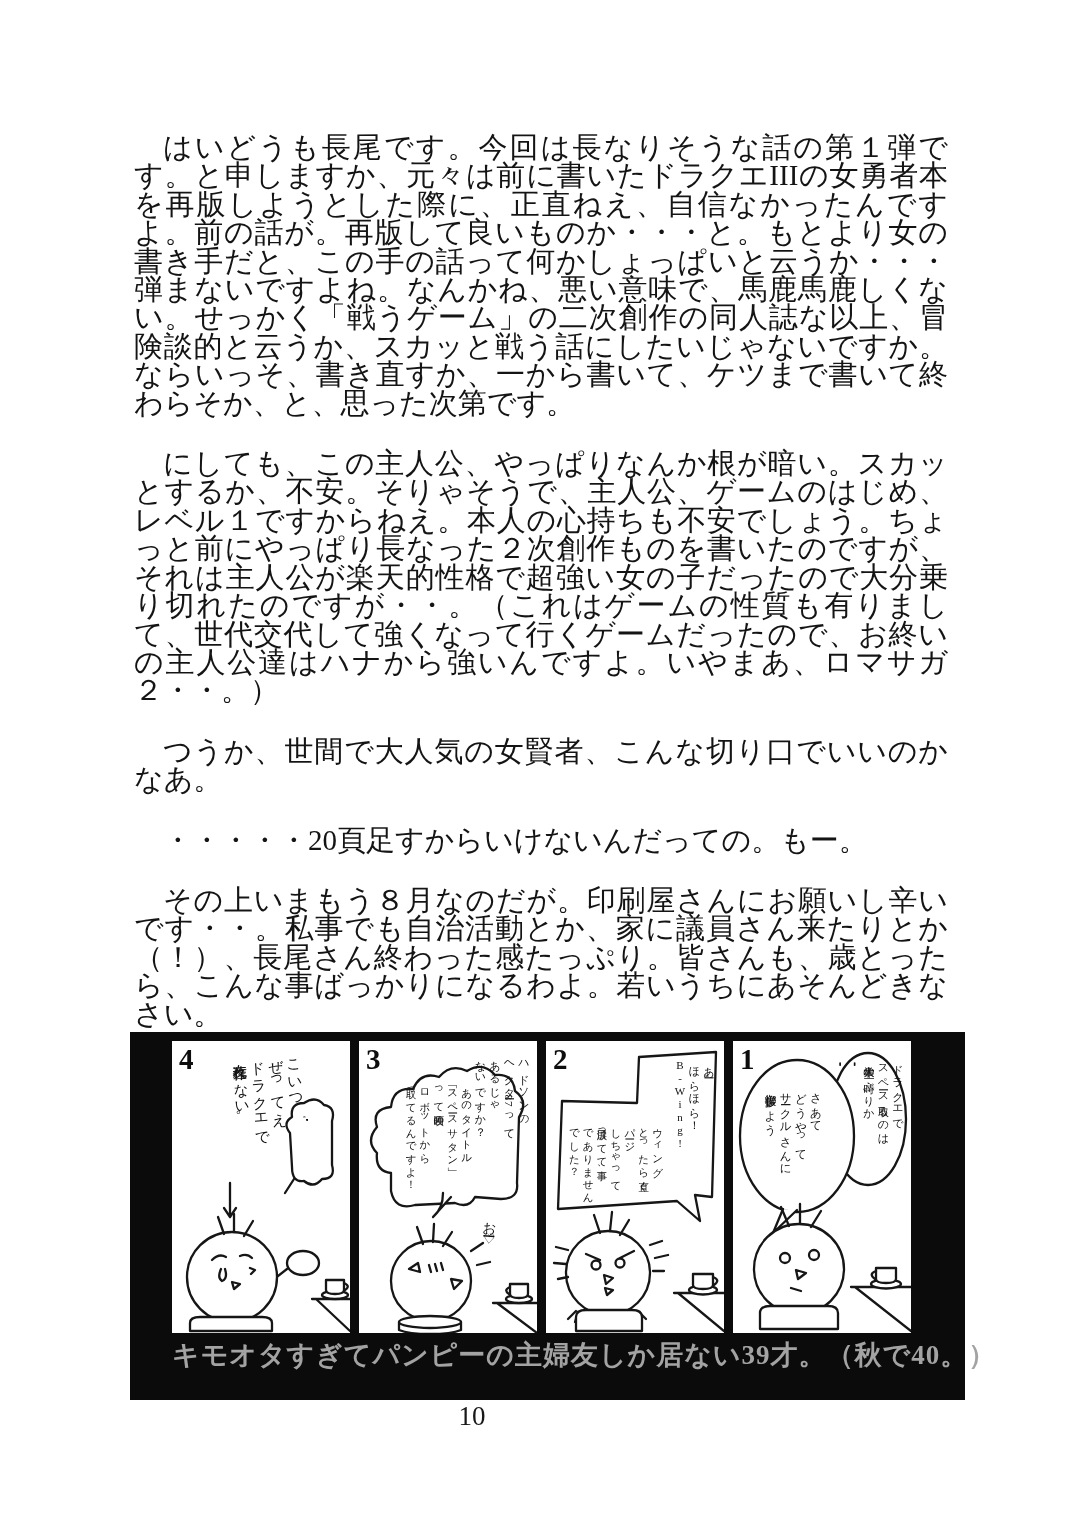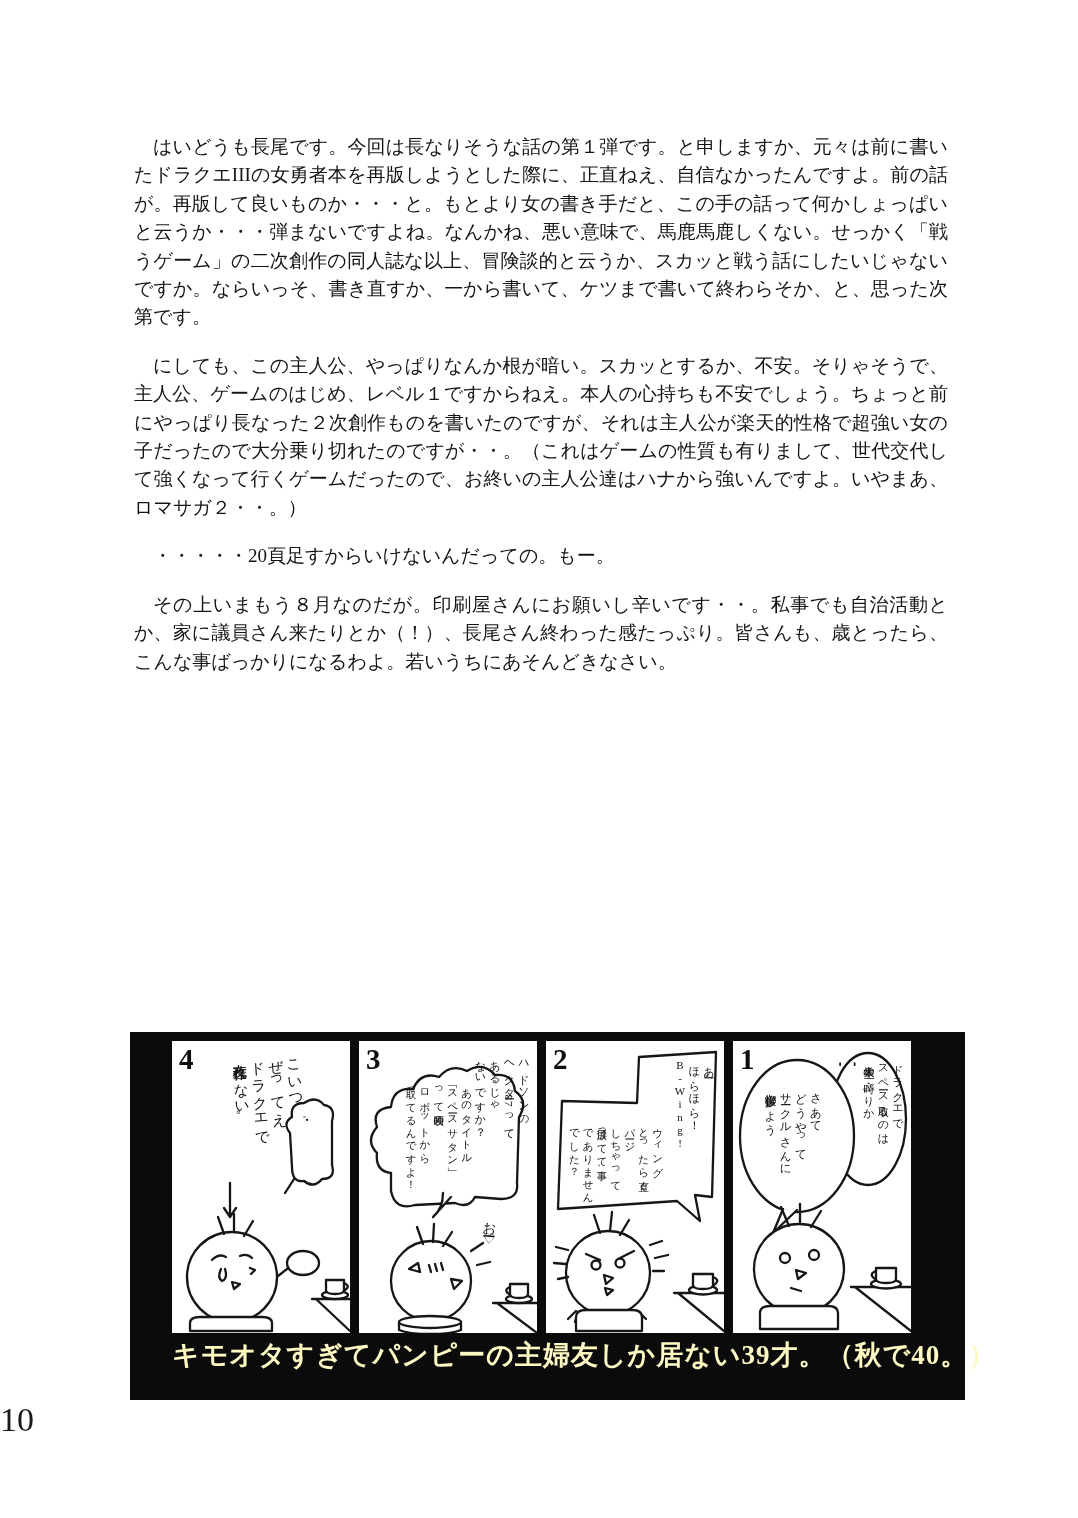--- a/index.html
+++ b/index.html
@@ -1,52 +1,53 @@
 <!DOCTYPE html>
 <html><head>
 <meta charset="utf-8">
 <style>
   html,body{margin:0;padding:0;background:#ffffff;}
   .page{position:relative;width:1078px;height:1518px;background:#ffffff;overflow:hidden;
         font-family:"Liberation Serif","DejaVu Serif",serif;color:#141414;}
   
-  .essay{position:absolute;left:134px;top:133px;width:814px;font-size:19px;
+  .essay{position:absolute;left:134px;top:133px;width:814px;font-size:29px;
          line-height:28.4px;text-align:justify;}
   .para{margin:0;text-indent:1em;}
-  .gap{margin-top:20px;}
+  .gap{margin-top:32px;}
   
   .comic{position:absolute;left:130px;top:1032px;width:835px;height:368px;background:#0b0b0b;}
   .panels{position:absolute;left:42px;top:9px;display:flex;gap:9px;}
   .panel{position:relative;width:178px;height:292px;background:#ffffff;overflow:hidden;}
   .panel svg{position:absolute;left:0;top:0;width:100%;height:100%;}
   .panel-num{position:absolute;left:7px;top:2px;font-size:29px;font-weight:600;color:#0d0d0d;z-index:3;}
   .vtext{position:absolute;writing-mode:vertical-rl;text-orientation:mixed;white-space:pre;
          font-size:11px;line-height:1.32;letter-spacing:1px;color:#101010;z-index:2;}
   .upright{text-orientation:upright;}
   .p1-br{right:6px;top:16px;height:132px;}
   .p1-bl{right:88px;top:44px;height:112px;font-size:11.5px;}
   .p2-top{right:8px;top:18px;height:152px;}
   .p2-main{right:60px;top:80px;height:88px;font-size:10.5px;}
   .p3-br{right:6px;top:12px;height:122px;}
   .p3-bl{right:64px;top:40px;height:126px;font-size:10.5px;}
   .p3-aside{right:40px;top:172px;height:62px;font-size:13.5px;transform:rotate(4deg);}
   .p4-hand{right:44px;top:10px;height:138px;font-size:14.5px;line-height:1.25;transform:rotate(-4deg);}
   .p4-dots{right:38px;top:74px;height:70px;font-size:9px;letter-spacing:0;}
-  .caption{position:absolute;left:42px;top:305px;font-weight:bold;font-size:27px;color:#fef9c3;
+  .caption{position:absolute;left:42px;top:305px;font-weight:bold;font-size:27px;color:#a3a3a3;
            letter-spacing:1px;white-space:nowrap;}
-  .page-number{position:absolute;left:0;top:1401px;width:944px;text-align:left;font-size:34px;color:#181818;}
+  .page-number{position:absolute;left:0;top:1401px;width:944px;text-align:center;font-size:27px;color:#181818;}
 </style>
 </head>
 <body>
 
 <div class="page">
 
   <div class="essay">
     <p class="para">はいどうも長尾です。今回は長なりそうな話の第１弾です。と申しますか、元々は前に書いたドラクエIIIの女勇者本を再版しようとした際に、正直ねえ、自信なかったんですよ。前の話が。再版して良いものか・・・と。もとより女の書き手だと、この手の話って何かしょっぱいと云うか・・・弾まないですよね。なんかね、悪い意味で、馬鹿馬鹿しくない。せっかく「戦うゲーム」の二次創作の同人誌な以上、冒険談的と云うか、スカッと戦う話にしたいじゃないですか。ならいっそ、書き直すか、一から書いて、ケツまで書いて終わらそか、と、思った次第です。</p>
     <p class="para gap">にしても、この主人公、やっぱりなんか根が暗い。スカッとするか、不安。そりゃそうで、主人公、ゲームのはじめ、レベル１ですからねえ。本人の心持ちも不安でしょう。ちょっと前にやっぱり長なった２次創作ものを書いたのですが、それは主人公が楽天的性格で超強い女の子だったので大分乗り切れたのですが・・。（これはゲームの性質も有りまして、世代交代して強くなって行くゲームだったので、お終いの主人公達はハナから強いんですよ。いやまあ、ロマサガ２・・。）</p>
+    <p class="para gap">つうか、世間で大人気の女賢者、こんな切り口でいいのかなあ。</p>
     <p class="para gap">・・・・・20頁足すからいけないんだっての。もー。</p>
     <p class="para gap">その上いまもう８月なのだが。印刷屋さんにお願いし辛いです・・。私事でも自治活動とか、家に議員さん来たりとか（！）、長尾さん終わった感たっぷり。皆さんも、歳とったら、こんな事ばっかりになるわよ。若いうちにあそんどきなさい。</p>
   </div>
 
   <div class="comic">
     <div class="panels">
 
       <section class="panel">
         <div class="panel-num">4</div>
         <svg viewBox="0 0 178 292">

